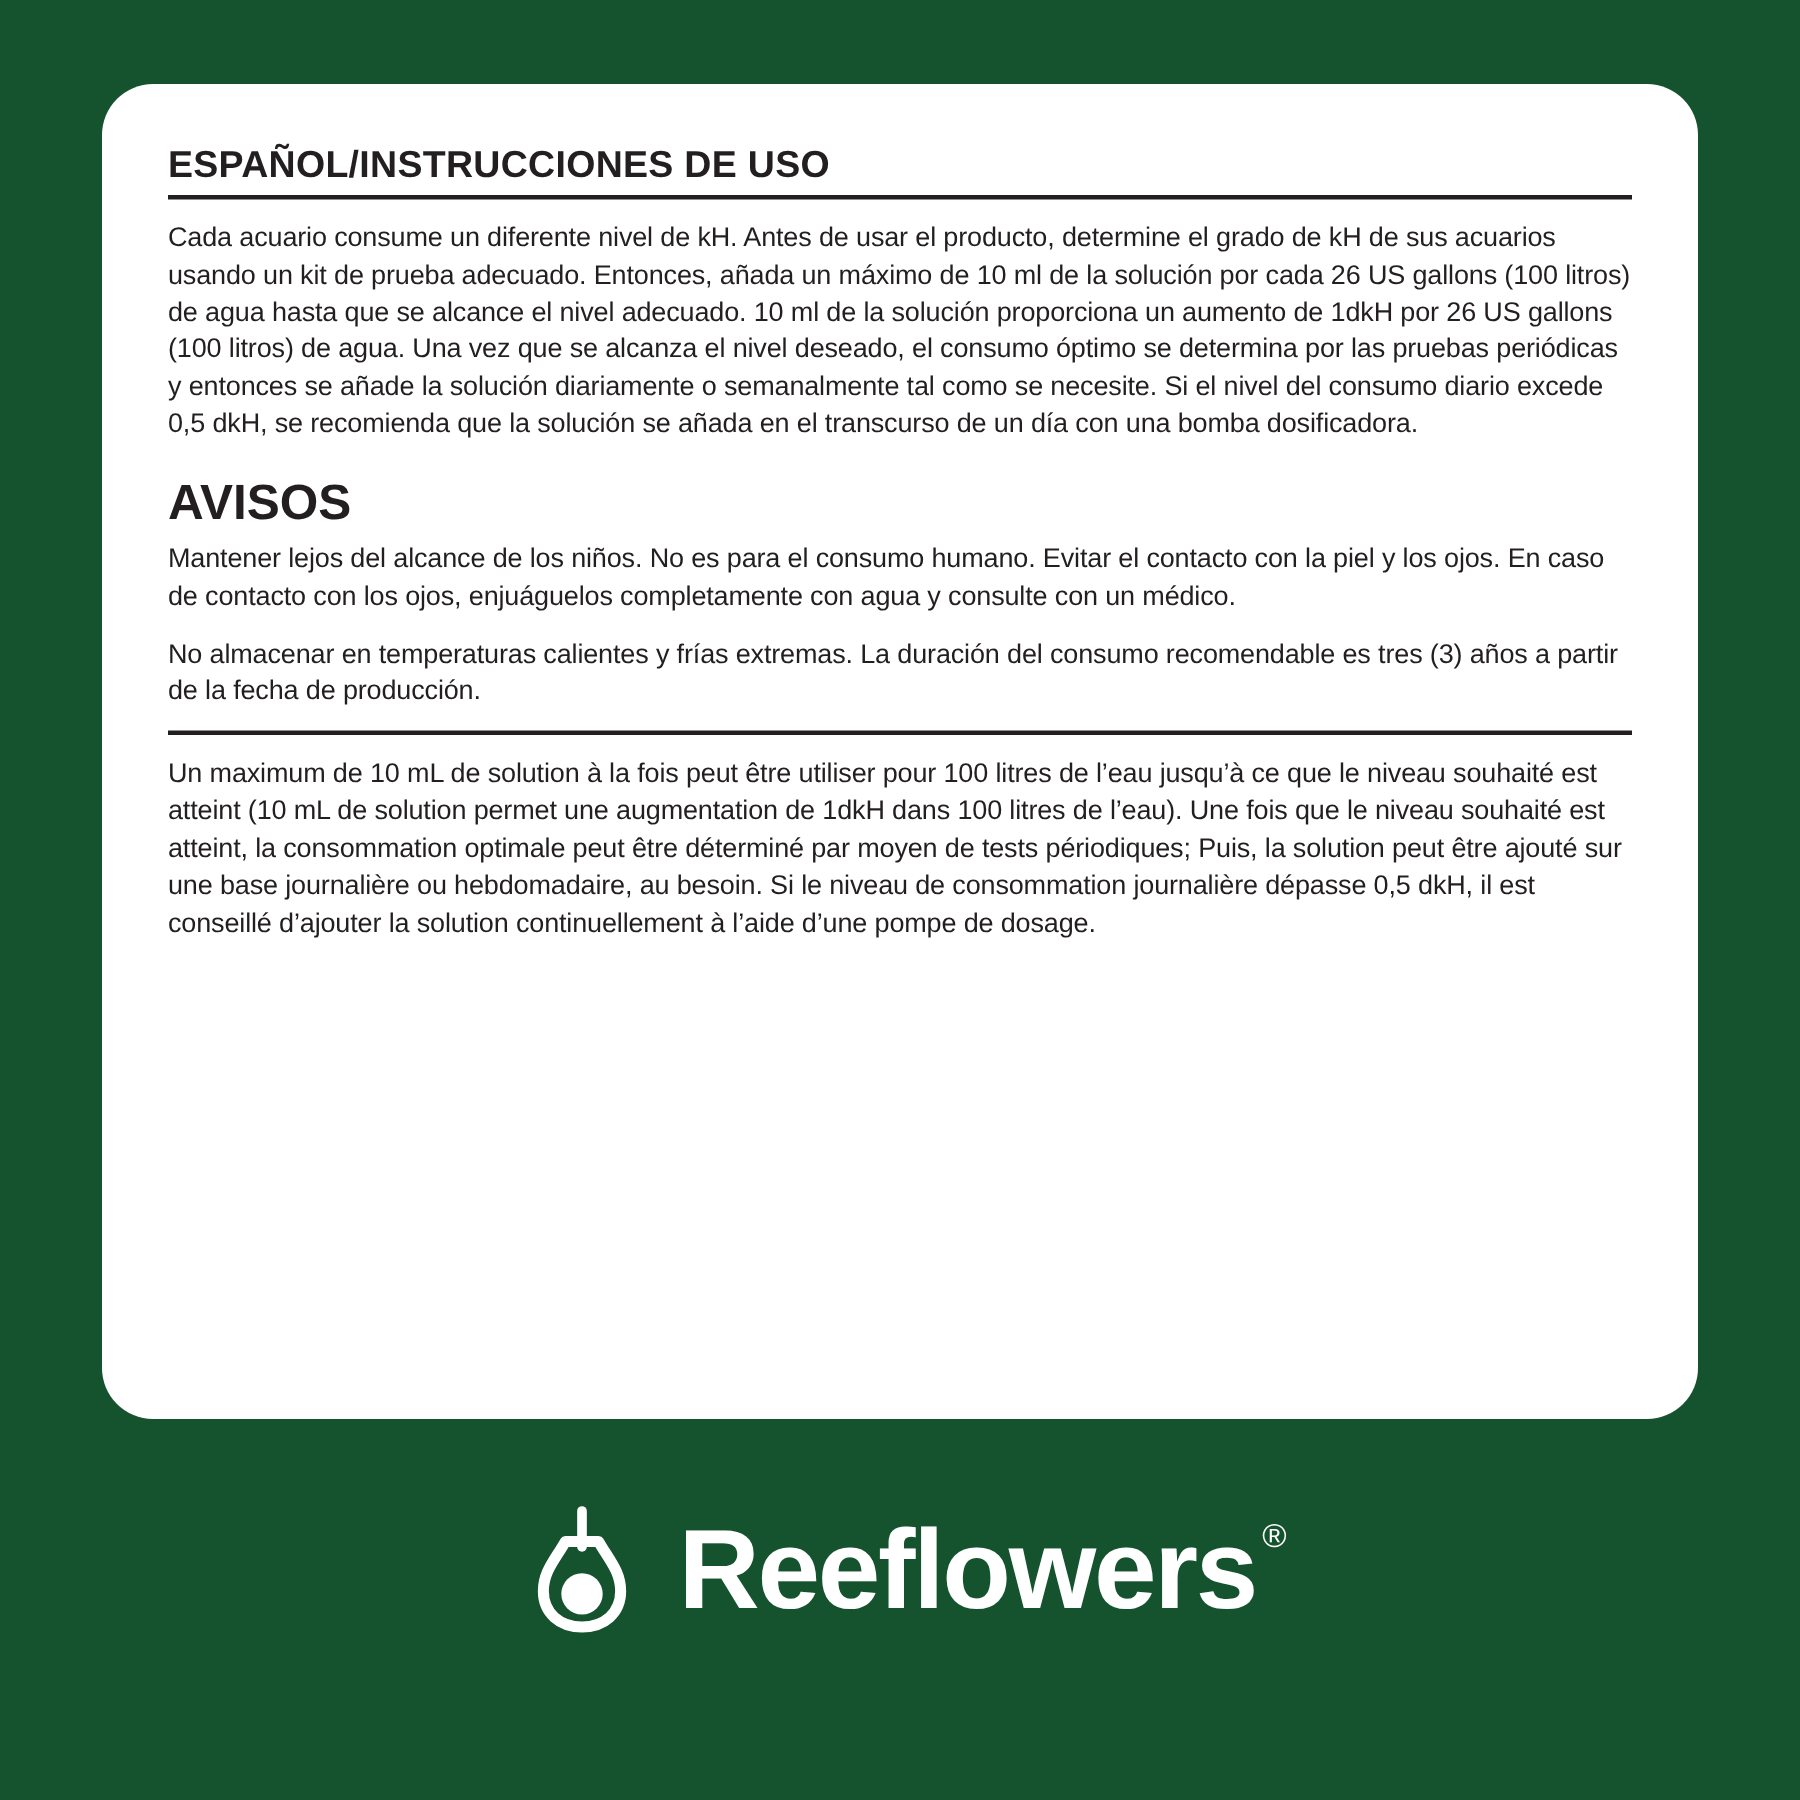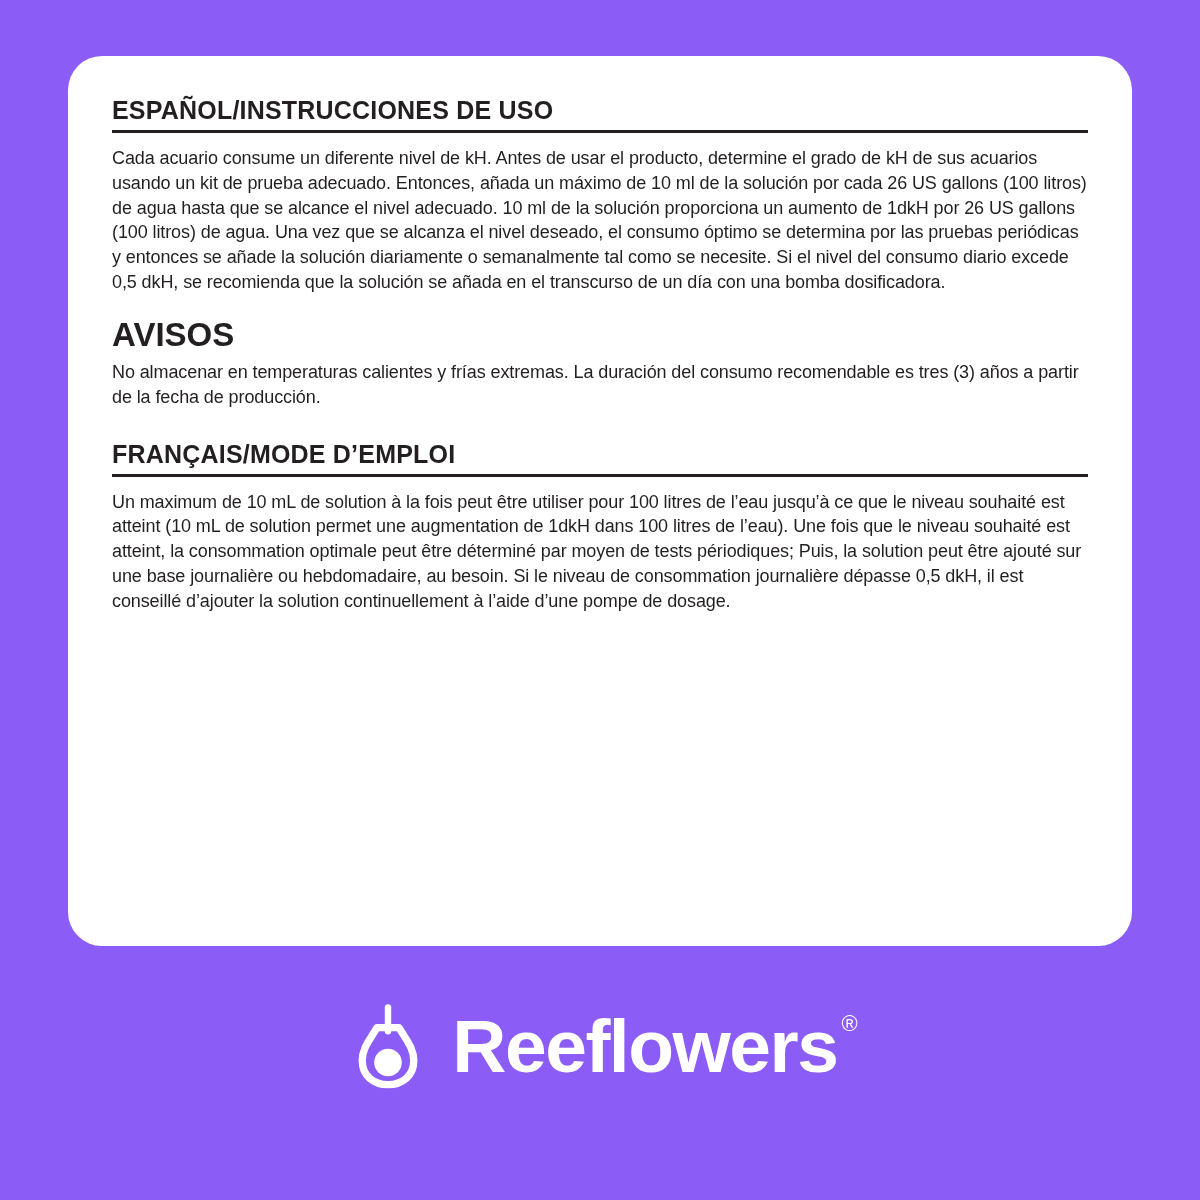--- a/index.html
+++ b/index.html
@@ -10,21 +10,21 @@
     width: 1200px;
     height: 1200px;
     background: #4b2a63;
     font-family: "Liberation Sans", sans-serif;
     overflow: hidden;
   }
   .page {
     position: relative;
     width: 1200px;
     height: 1200px;
-    background: #8b5cf6;
+    background: #14532d;
     box-sizing: border-box;
   }
   .card {
     position: absolute;
     left: 68px;
     top: 56px;
     width: 1064px;
     height: 890px;
     background: #ffffff;
     border-radius: 34px;
@@ -110,23 +110,23 @@
 <div class="page">
 
   <div class="card">
 
     <h2 class="sec-title">ESPAÑOL/INSTRUCCIONES DE USO</h2>
     <div class="rule"></div>
 
     <p class="body">Cada acuario consume un diferente nivel de kH. Antes de usar el producto, determine el grado de kH de sus acuarios usando un kit de prueba adecuado. Entonces, añada un máximo de 10 ml de la solución por cada 26 US gallons (100 litros) de agua hasta que se alcance el nivel adecuado. 10 ml de la solución proporciona un aumento de 1dkH por 26 US gallons (100 litros) de agua. Una vez que se alcanza el nivel deseado, el consumo óptimo se determina por las pruebas periódicas y entonces se añade la solución diariamente o semanalmente tal como se necesite. Si el nivel del consumo diario excede 0,5 dkH, se recomienda que la solución se añada en el transcurso de un día con una bomba dosificadora.</p>
 
     <h3 class="sub-title">AVISOS</h3>
+    <p class="body">Mantener lejos del alcance de los niños. No es para el consumo humano. Evitar el contacto con la piel y los ojos. En caso de contacto con los ojos, enjuáguelos completamente con agua y consulte con un médico.</p>
     <p class="body">No almacenar en temperaturas calientes y frías extremas. La duración del consumo recomendable es tres (3) años a partir de la fecha de producción.</p>
 
-    <h2 class="sec-title block-gap-lg">FRANÇAIS/MODE D’EMPLOI</h2>
     <div class="rule"></div>
 
     <p class="body">Un maximum de 10 mL de solution à la fois peut être utiliser pour 100 litres de l’eau jusqu’à ce que le niveau souhaité est atteint (10 mL de solution permet une augmentation de 1dkH dans 100 litres de l’eau). Une fois que le niveau souhaité est atteint, la consommation optimale peut être déterminé par moyen de tests périodiques; Puis, la solution peut être ajouté sur une base journalière ou hebdomadaire, au besoin. Si le niveau de consommation journalière dépasse 0,5 dkH, il est conseillé d’ajouter la solution continuellement à l’aide d’une pompe de dosage.</p>
 
   </div>
 
   <div class="brand">
     <svg class="brand-logo" viewBox="0 0 100 100" aria-hidden="true">
       <path d="M50 8 C50 8 50 30 50 34" stroke="#ffffff" stroke-width="7" stroke-linecap="round" fill="none"></path>
       <path d="M38 30 C30 44 22 52 22 66 C22 82 34 92 50 92 C66 92 78 82 78 66 C78 52 70 44 62 30 Z" fill="none" stroke="#ffffff" stroke-width="8" stroke-linejoin="round"></path>

